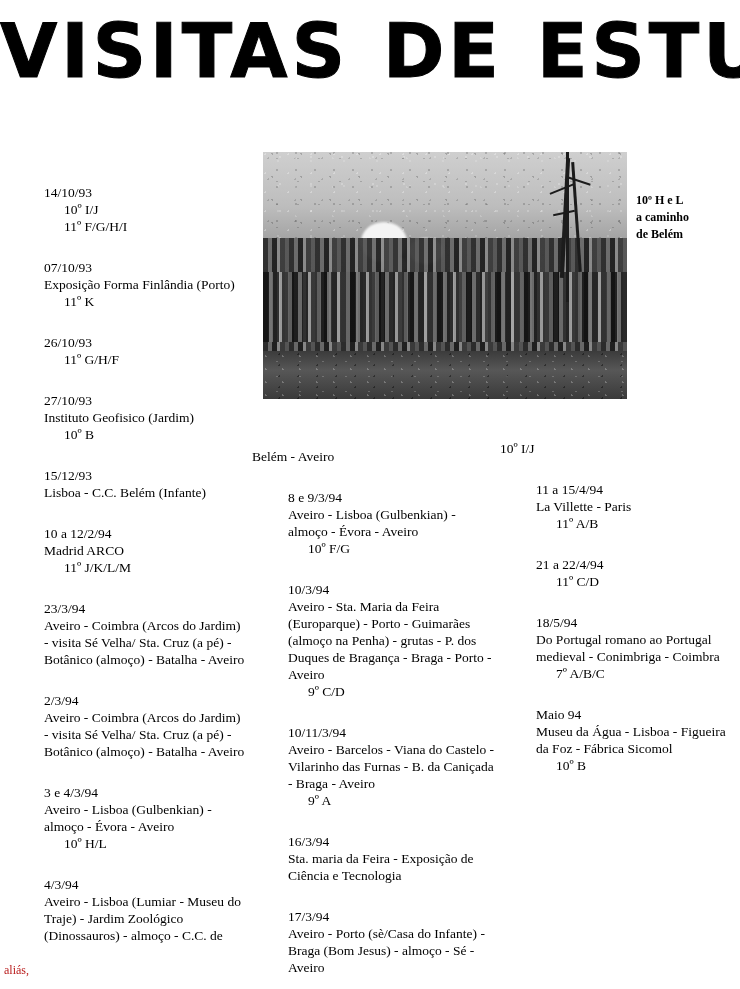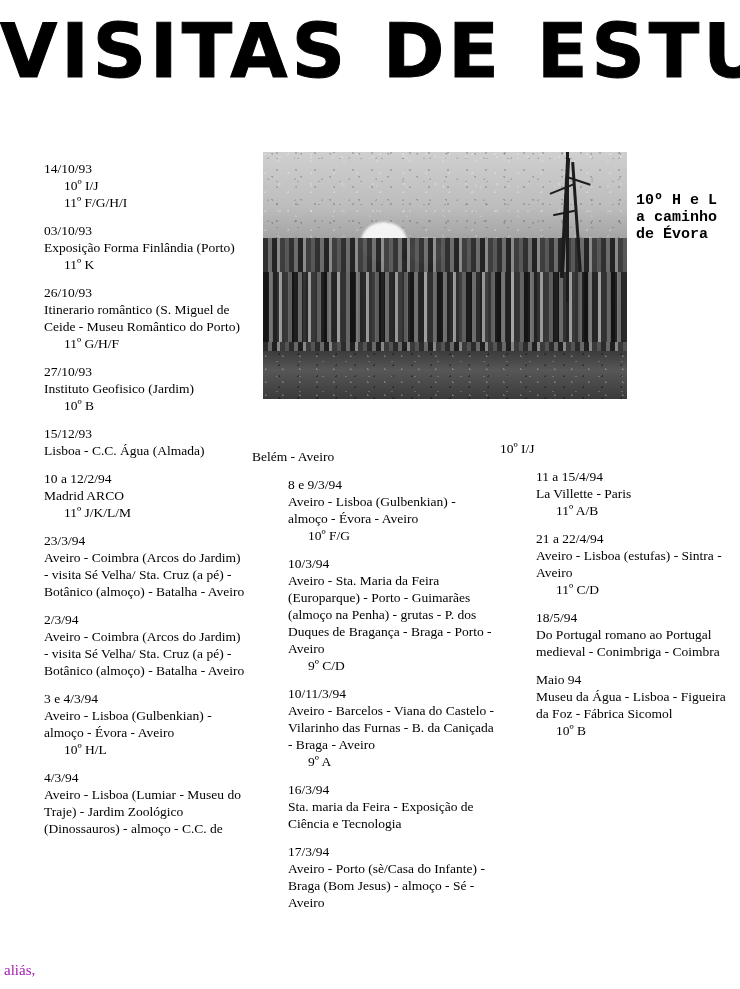--- a/index.html
+++ b/index.html
@@ -122,59 +122,60 @@
       radial-gradient(circle at 85% 30%, rgba(0,0,0,.4) 0 1px, transparent 1px);
     background-size: 17px 13px, 23px 15px, 19px 11px;
   }
 
   
   .caption {
     position: absolute;
     left: 636px;
     top: 192px;
     width: 100px;
-    font-family: Liberation Mono, monospace;
+    font-family: Liberation Serif, serif;
     font-weight: bold;
-    font-size: 15px;
+    font-size: 12px;
     line-height: 17px;
   }
 
   
   .col {
     position: absolute;
     font-size: 13.5px;
     line-height: 17px;
   }
   .col1 { left: 8px;   top: 160px; width: 238px; }
   .col2 { left: 252px; top: 448px; width: 242px; }
   .col3 { left: 500px; top: 440px; width: 234px; }
 
   .entry { margin-bottom: 11px; }
   .entry .date {
     padding-left: 36px;
     white-space: nowrap;
+    margin-top: 24px;
   }
   .entry .desc { padding-left: 36px; text-indent: -36px; }
   .entry .desc.hang { padding-left: 36px; text-indent: 0; }
   .entry .classes { padding-left: 56px; }
   .entry .classes div { white-space: nowrap; }
 
   .lead {
     padding-left: 0;
     margin-bottom: 11px;
   }
 
   
   .footer-frag {
     position: absolute;
     left: 4px;
     top: 963px;
-    font-size: 15px;
+    font-size: 12px;
     line-height: 14px;
-    color: #a21caf;
+    color: #b91c1c;
   }
 </style>
 </head>
 <body>
 
 <div class="title">
   <span>VISITAS</span><span class="gap"></span><span>DE</span><span class="gap"></span><span>ESTUDO</span>
 </div>
 
 <div class="photo-wrap">
@@ -192,55 +193,54 @@
   <div class="branch b2"></div>
   <div class="branch b3"></div>
   <div class="ground">
     <div class="ground-speck"></div>
   </div>
 </div>
 
 <div class="caption">
   <div>10º H e L</div>
   <div>a caminho</div>
-  <div>de Évora</div>
+  <div>de Belém</div>
 </div>
 
 <div class="col col1">
     <div class="entry">
       <div class="date">14/10/93</div>
       <div class="classes">
         <div>10º I/J</div>
         <div>11º F/G/H/I</div>
       </div>
     </div>
     <div class="entry">
-      <div class="date">03/10/93</div>
+      <div class="date">07/10/93</div>
       <div class="desc hang">Exposição Forma Finlândia (Porto)</div>
       <div class="classes">
         <div>11º K</div>
       </div>
     </div>
     <div class="entry">
       <div class="date">26/10/93</div>
-      <div class="desc hang">Itinerario romântico (S. Miguel de Ceide - Museu Romântico do Porto)</div>
       <div class="classes">
         <div>11º G/H/F</div>
       </div>
     </div>
     <div class="entry">
       <div class="date">27/10/93</div>
       <div class="desc hang">Instituto Geofisico (Jardim)</div>
       <div class="classes">
         <div>10º B</div>
       </div>
     </div>
     <div class="entry">
       <div class="date">15/12/93</div>
-      <div class="desc hang">Lisboa - C.C. Água (Almada)</div>
+      <div class="desc hang">Lisboa - C.C. Belém (Infante)</div>
     </div>
     <div class="entry">
       <div class="date">10 a 12/2/94</div>
       <div class="desc hang">Madrid ARCO</div>
       <div class="classes">
         <div>11º J/K/L/M</div>
       </div>
     </div>
     <div class="entry">
       <div class="date">23/3/94</div>
@@ -298,28 +298,30 @@
     <div class="lead">10º I/J</div>
     <div class="entry">
       <div class="date">11 a 15/4/94</div>
       <div class="desc hang">La Villette - Paris</div>
       <div class="classes">
         <div>11º A/B</div>
       </div>
     </div>
     <div class="entry">
       <div class="date">21 a 22/4/94</div>
-      <div class="desc hang">Aveiro - Lisboa (estufas) - Sintra - Aveiro</div>
       <div class="classes">
         <div>11º C/D</div>
       </div>
     </div>
     <div class="entry">
       <div class="date">18/5/94</div>
       <div class="desc hang">Do Portugal romano ao Portugal medieval - Conimbriga - Coimbra</div>
+      <div class="classes">
+        <div>7º A/B/C</div>
+      </div>
     </div>
     <div class="entry">
       <div class="date">Maio 94</div>
       <div class="desc hang">Museu da Água - Lisboa - Figueira da Foz - Fábrica Sicomol</div>
       <div class="classes">
         <div>10º B</div>
       </div>
     </div>
   </div>
 

